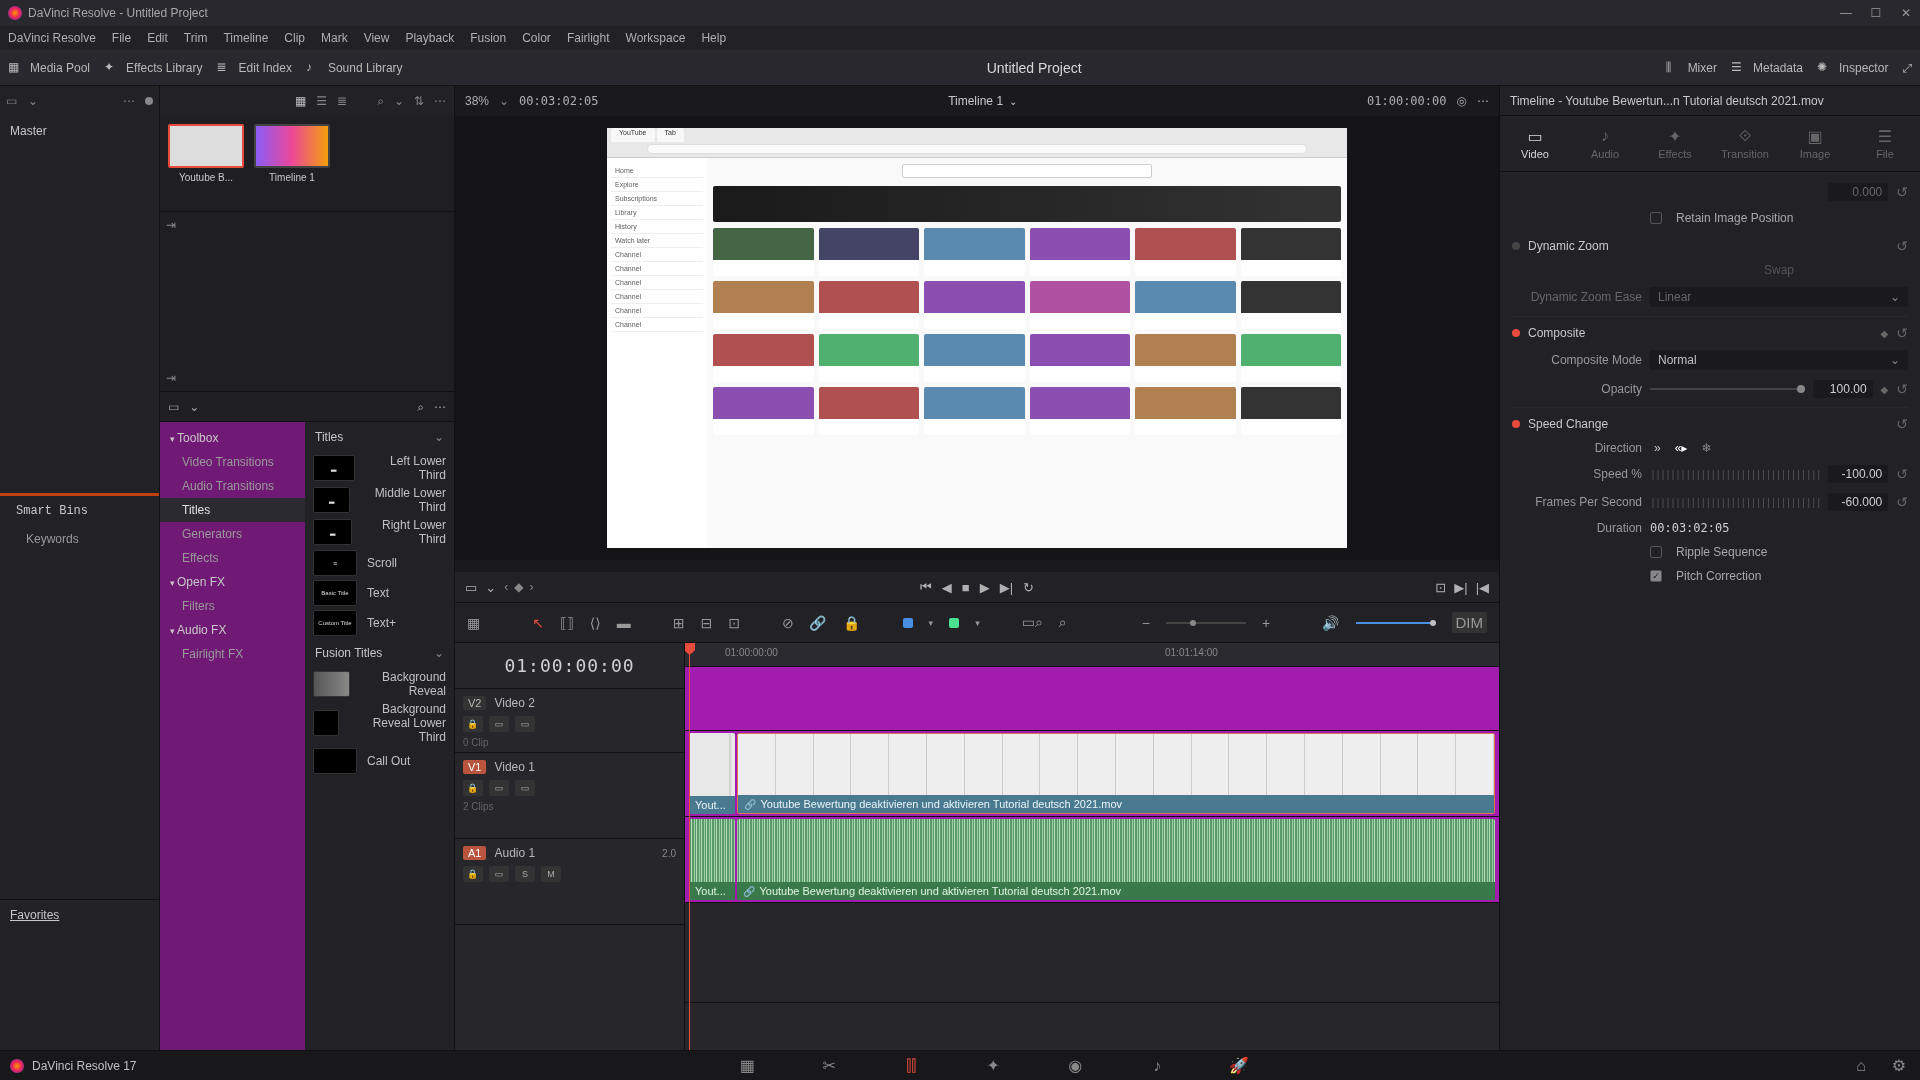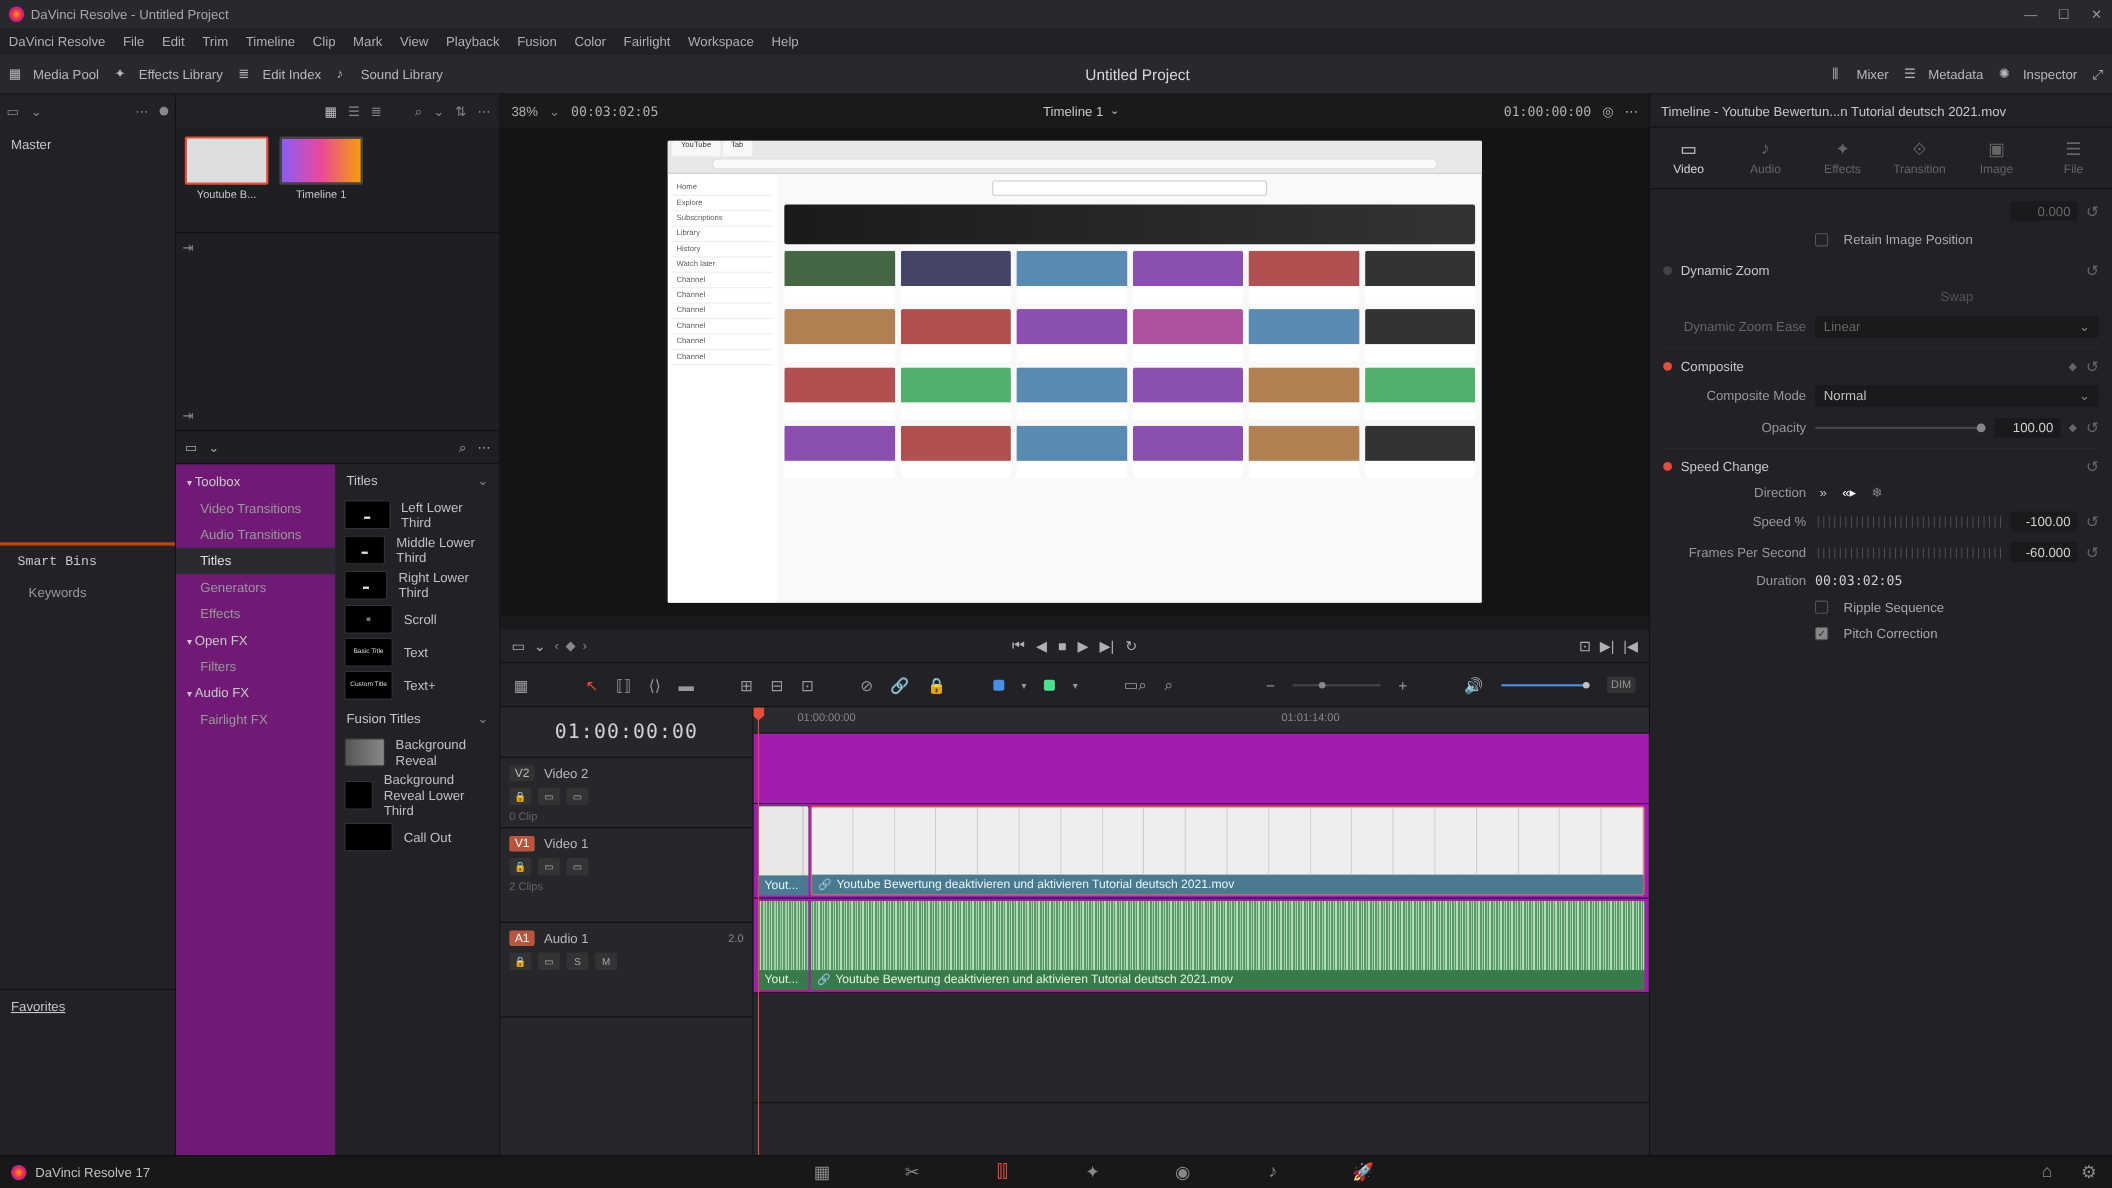--- a/index.html
+++ b/index.html
@@ -49,21 +49,21 @@
 .fx-tree { width: 145px; background: #701a75; padding: 4px 0; }
 .fx-tree-item { padding: 5px 10px 5px 22px; font-size: 12px; color: #999; cursor: pointer; }
 .fx-tree-item.group { padding-left: 10px; color: #c8c8c8; }
 .fx-tree-item.group::before { content: "▾ "; font-size: 9px; }
 .fx-tree-item.sel { background: #2a2a30; color: #e0e0e0; }
 .fx-list { flex: 1; overflow-y: auto; background: #212126; }
 .fx-section-head { padding: 8px 10px; color: #c8c8c8; display: flex; justify-content: space-between; align-items: center; }
 .fx-section-head::after { content: "⌄"; color: #888; }
 .fx-row { display: flex; align-items: center; gap: 10px; padding: 2px 8px; cursor: pointer; }
 .fx-swatch { width: 44px; height: 26px; background: #000; border: 1px solid #333; border-radius: 2px; display: flex; align-items: center; justify-content: center; font-size: 7px; color: #ddd; overflow: hidden; }
-.fx-label { font-size: 12px; color: #c0c0c0; }
+.fx-label { font-size: 12px; color: #c0c0c0; text-align: right; }
 
 
 .viewer-col { flex: 1; background: #1a1a1d; display: flex; flex-direction: column; border-right: 1px solid #111; }
 .viewer-header { height: 30px; display: flex; align-items: center; justify-content: space-between; padding: 0 10px; font-size: 12px; }
 .viewer-header .center { display: flex; align-items: center; gap: 6px; color: #c8c8c8; }
 .viewer-header .center::after { content: "⌄"; font-size: 10px; }
 .viewer-header .left, .viewer-header .right { display: flex; gap: 10px; align-items: center; color: #b0b0b0; }
 .viewer-area { flex: 1; background: #141416; display: flex; align-items: center; justify-content: center; position: relative; }
 .viewer-content { width: 740px; height: 420px; background: #f2f2f2; border-radius: 1px; display: flex; overflow: hidden; font-size: 8px; color: #333; position: relative; }
 .brow-chrome { position: absolute; top: 0; left: 0; right: 0; height: 30px; background: #e8e8e8; border-bottom: 1px solid #ccc; }
@@ -542,21 +542,21 @@
         <span class="tl-tool">−</span>
         <div style="width:80px;height:2px;background:#444;position:relative">
             <div style="position:absolute;left:30%;width:6px;height:6px;background:#888;border-radius:50%;top:-2px"></div>
           </div>
         <span class="tl-tool">+</span>
         <span style="width:20px"></span>
         <span class="tl-tool">🔊</span>
         <div style="width:80px;height:2px;background:#4a90e2;position:relative">
             <div style="position:absolute;right:0;width:6px;height:6px;background:#c0c0c0;border-radius:50%;top:-2px"></div>
           </div>
-        <span class="tl-tool" style="font-size:10px;background:#333;padding:2px 4px;border-radius:2px">DIM</span>
+        <span class="tl-tool" style="font-size:15px;background:#333;padding:2px 4px;border-radius:2px">DIM</span>
       </div>
 
       <div class="tl-body">
         <div class="tl-headers">
           <div class="tc-display">01:00:00:00</div>
           <div class="track-head" style="height:64px">
             <div class="track-head-top">
                 <span class="track-badge">V2</span>
                 <span>Video 2</span>
               </div>

